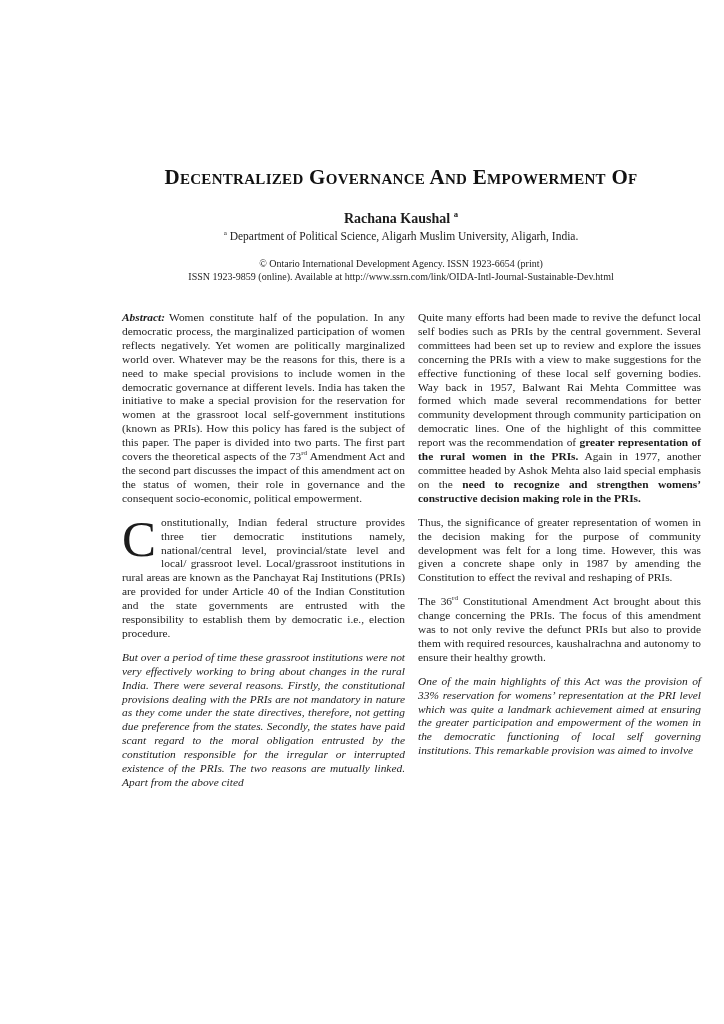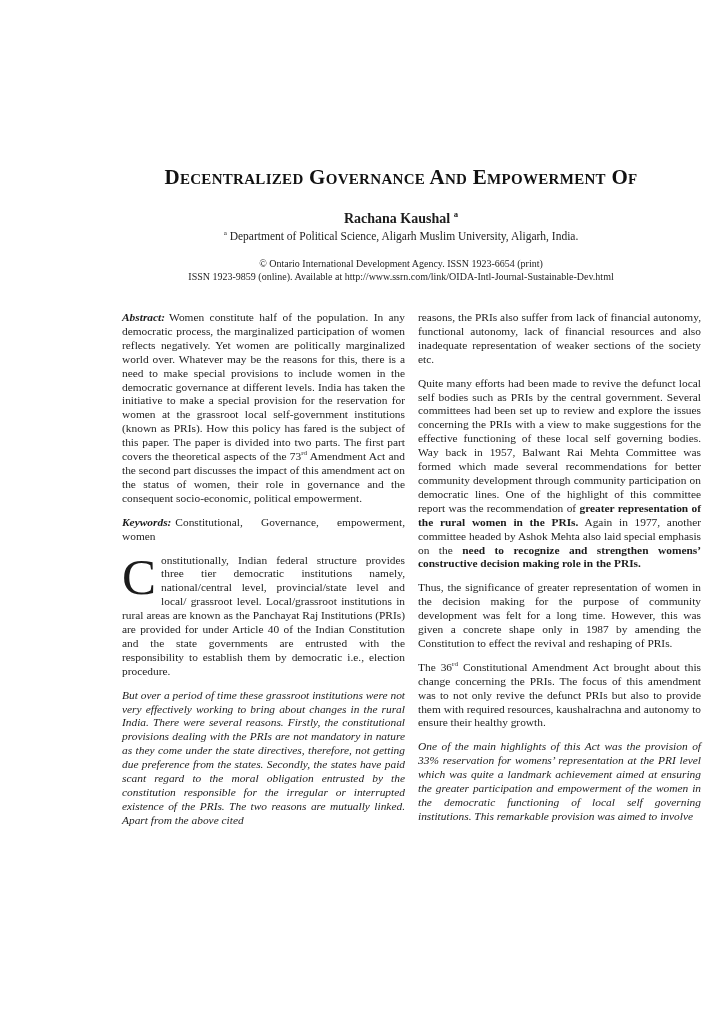--- a/index.html
+++ b/index.html
@@ -106,35 +106,31 @@
     </div>
   </header>
 
   <main class="columns">
 
     <section class="col">
       <p class="para rich">
         <span class="lead">Abstract:</span><span class="rich"><span>Women constitute half of the population. In any democratic process, the marginalized participation of women reflects negatively. Yet women are politically marginalized world over. Whatever may be the reasons for this, there is a need to make special provisions to include women in the democratic governance at different levels. India has taken the initiative to make a special provision for the reservation for women at the grassroot local self-government institutions (known as PRIs). How this policy has fared is the subject of this paper. The paper is divided into two parts. The first part covers the theoretical aspects of the 73</span><sup>rd</sup><span> Amendment Act and the second part discusses the impact of this amendment act on the status of women, their role in governance and the consequent socio-economic, political empowerment.</span></span>
       </p>
 
-      <p class="para">
-        <span class="lead">Keywords:</span><span>Constitutional, Governance, empowerment, women</span>
-      </p>
 
       <p class="para">
         <span class="dropcap">C</span><span>onstitutionally, Indian federal structure provides three tier democratic institutions namely, national/central level, provincial/state level and local/ grassroot level. Local/grassroot institutions in rural areas are known as the Panchayat Raj Institutions (PRIs) are provided for under Article 40 of the Indian Constitution and the state governments are entrusted with the responsibility to establish them by democratic i.e., election procedure.</span>
       </p>
 
       <p class="para">
         <span>But over a period of time these grassroot institutions were not very effectively working to bring about changes in the rural India. There were several reasons. Firstly, the constitutional provisions dealing with the PRIs are not mandatory in nature as they come under the state directives, therefore, not getting due preference from the states. Secondly, the states have paid scant regard to the moral obligation entrusted by the constitution responsible for the irregular or interrupted existence of the PRIs. The two reasons are mutually linked. Apart from the above cited</span>
       </p>
     </section>
 
     <section class="col">
-      <p class="para rich"><span>reasons, the PRIs also suffer from lack of financial autonomy, functional autonomy, lack of financial resources and also inadequate representation of weaker sections of the society etc.</span></p>
       <p class="para rich"><span>Quite many efforts had been made to revive the defunct local self bodies such as PRIs by the central government.  Several committees had been set up to review and explore the issues concerning the PRIs with a view to make suggestions for the effective functioning of these local self governing bodies. Way back in 1957, Balwant Rai Mehta Committee was formed which made several recommendations for better community development through community participation on democratic lines. One of the highlight of this committee report was the recommendation of </span><span style="font-weight: bold;">greater representation of the rural women in the PRIs.</span><span> Again in 1977, another committee headed by Ashok Mehta also laid special emphasis on the </span><span style="font-weight: bold;">need to recognize and strengthen womens’ constructive decision making role in the PRIs.</span></p>
       <p class="para rich"><span>Thus, the significance of greater representation of women in the decision making for the purpose of community development was felt for a long time. However, this was given a concrete shape only in 1987 by amending the Constitution to effect the revival and reshaping of PRIs.</span></p>
       <p class="para rich"><span>The 36</span><sup>rd</sup><span> Constitutional Amendment Act brought about this change concerning the PRIs. The focus of this amendment was to not only revive the defunct PRIs but also to provide them with required resources, kaushalrachna and autonomy to ensure their healthy growth.</span></p>
       <p class="para rich"><span>One of the main highlights of this Act was the provision of 33% reservation for womens’ representation at the PRI level which was quite a landmark achievement aimed at ensuring the greater participation and empowerment of the women in the democratic functioning of local self governing institutions. This remarkable provision was aimed to involve</span></p>
     </section>
 
   </main>
 </div>
 
 </body></html>

